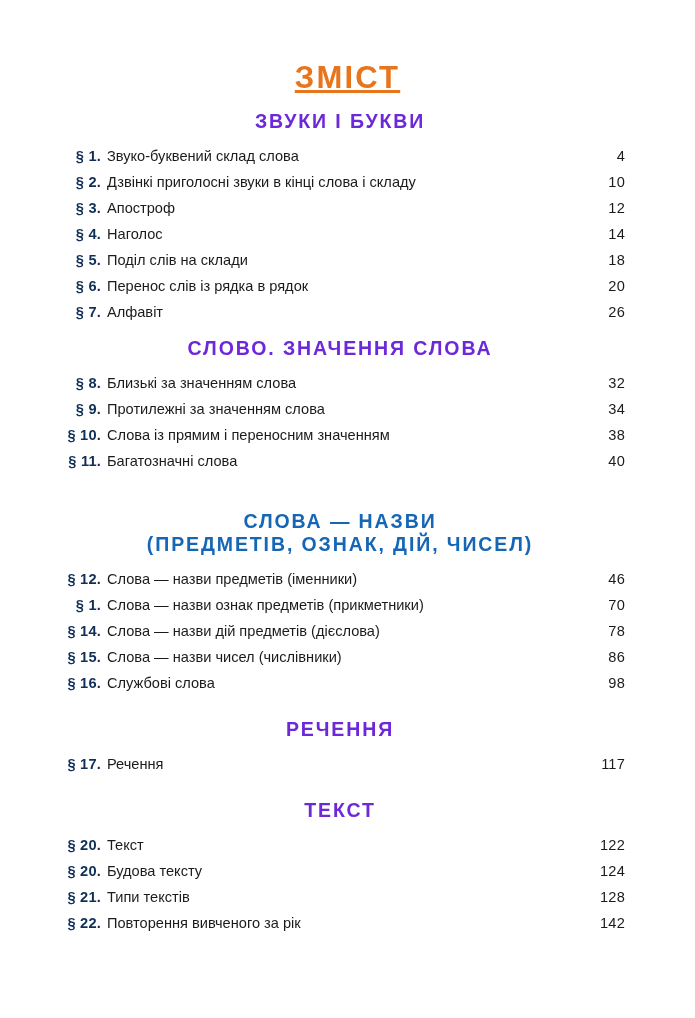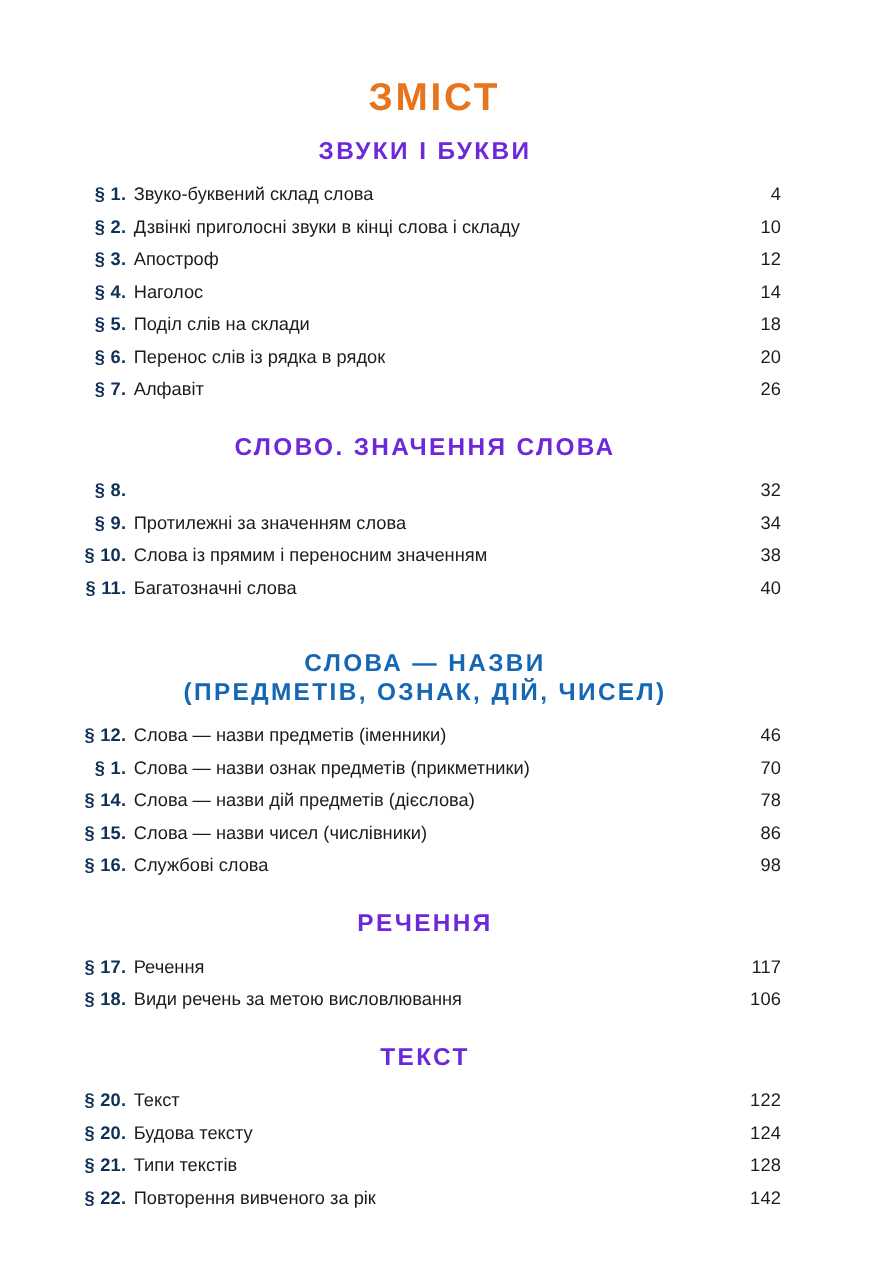--- a/index.html
+++ b/index.html
@@ -28,20 +28,21 @@
     position: absolute;
     top: 62px;
     left: 0;
     width: 695px;
     text-align: center;
     font-size: 31px;
     font-weight: bold;
     letter-spacing: 2.2px;
     color: #E8741C;
     line-height: 1;
+    text-decoration: underline;
   }
 
   
   .content {
     position: absolute;
     top: 110px;
     left: 55px;
     width: 570px;
   }
 
@@ -53,21 +54,21 @@
     text-align: center;
     font-size: 19.5px;
     font-weight: bold;
     letter-spacing: 1.9px;
     color: #6d28d9;
     line-height: 1.22;
     white-space: pre-line;
   }
 
   .section-head.head-1 { margin: 0 0 9px 0; }
-  .section-head.head-2 { margin: 22px 0 9px 0; }
+  .section-head.head-2 { margin: 12px 0 9px 0; }
   .section-head.head-3 { margin: 36px 0 9px 0; color:#1566B5; }
   .section-head.head-4 { margin: 22px 0 9px 0; }
   .section-head.head-5 { margin: 22px 0 9px 0; }
 
   .entries { list-style: none; margin: 0; padding: 0; }
 
   .entry {
     display: flex;
     align-items: baseline;
     font-size: 14.6px;
@@ -203,20 +204,21 @@
             <span class="entry-leader"></span>
             <span class="entry-page">26</span>
           </li>
         </ul>
       </div>
       <div class="section">
         <div class="section-head head-2">СЛОВО. ЗНАЧЕННЯ СЛОВА</div>
         <ul class="entries">
           <li class="entry">
             <span class="entry-num">§ 8.</span>
+            <span class="entry-title">Близькі за значенням слова</span>
             <span class="entry-leader"></span>
             <span class="entry-page">32</span>
           </li>
           <li class="entry">
             <span class="entry-num">§ 9.</span>
             <span class="entry-title">Протилежні за значенням слова</span>
             <span class="entry-leader"></span>
             <span class="entry-page">34</span>
           </li>
           <li class="entry">
@@ -271,26 +273,20 @@
       </div>
       <div class="section">
         <div class="section-head head-4">РЕЧЕННЯ</div>
         <ul class="entries">
           <li class="entry">
             <span class="entry-num">§ 17.</span>
             <span class="entry-title">Речення</span>
             <span class="entry-leader"></span>
             <span class="entry-page">117</span>
           </li>
-          <li class="entry">
-            <span class="entry-num">§ 18.</span>
-            <span class="entry-title">Види речень за метою висловлювання</span>
-            <span class="entry-leader"></span>
-            <span class="entry-page">106</span>
-          </li>
         </ul>
       </div>
       <div class="section">
         <div class="section-head head-5">ТЕКСТ</div>
         <ul class="entries">
           <li class="entry">
             <span class="entry-num">§ 20.</span>
             <span class="entry-title">Текст</span>
             <span class="entry-leader"></span>
             <span class="entry-page">122</span>

